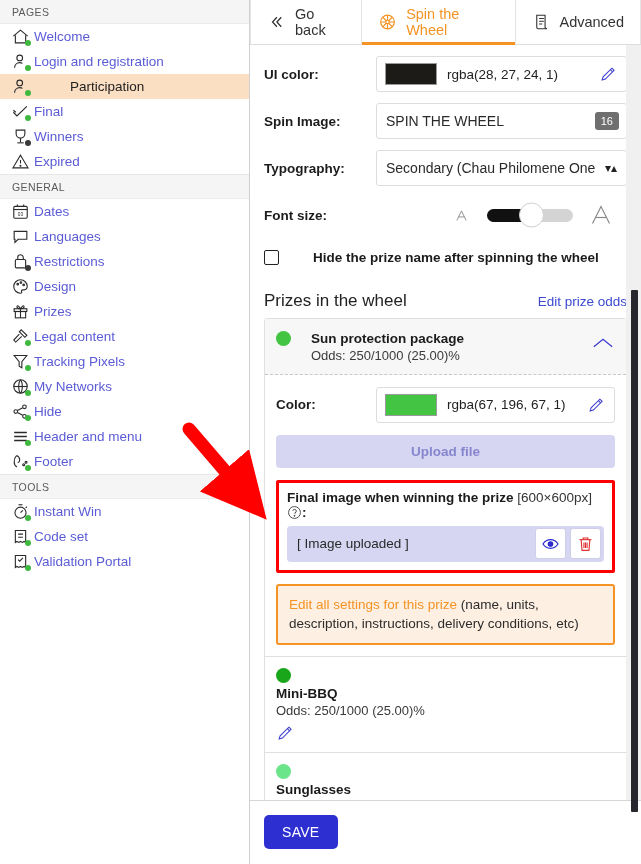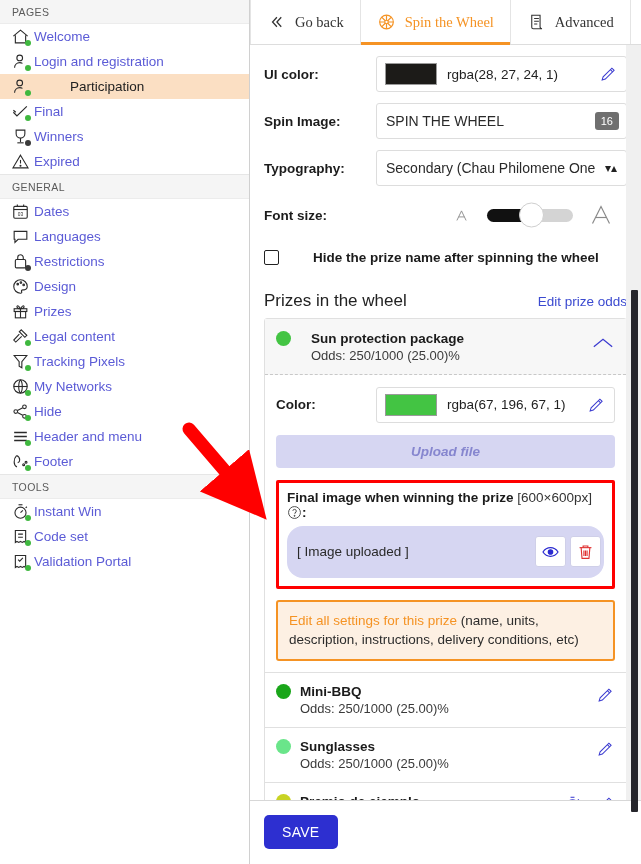--- a/index.html
+++ b/index.html
@@ -96,21 +96,20 @@
   .tab {
     display: flex;
     align-items: center;
     gap: 9px;
     padding: 0 16px;
     cursor: pointer;
     font-size: 14.5px;
     color: #333;
     position: relative;
     border-right: 1px solid #e4e4e4;
-    font-family: Liberation Serif, serif;
   }
   .tab:first-child { border-left: 1px solid #e4e4e4; }
   .tab.active { color: #f59324; }
   .tab.active::after {
     content: "";
     position: absolute;
     left: 0; right: 0; bottom: -1px;
     height: 3px;
     background: #f59324;
   }
@@ -281,26 +280,25 @@
     background: #d6d6f2;
     border-radius: 4px;
     height: 33px;
     display: flex;
     align-items: center;
     justify-content: center;
     color: #8686cf;
     font-weight: bold;
     font-size: 13.5px;
     cursor: pointer;
-    font-style: italic;
   }
   .uploaded-bar {
     background: #d6d6f2;
-    border-radius: 16px;
-    height: 52px;
+    border-radius: 4px;
+    height: 36px;
     display: flex;
     align-items: center;
     padding: 0 3px 0 10px;
     gap: 4px;
   }
   .uploaded-bar .txt { flex: 1 1 auto; font-size: 13.5px; color: #2a2a2a; }
   .icon-btn {
     width: 31px; height: 31px;
     background: #fff;
     border: 1px solid #cfcfe8;
@@ -325,24 +323,25 @@
     font-size: 13.5px;
     line-height: 1.42;
     color: #2c2c2c;
     cursor: pointer;
   }
   .orangebox .oact { color: #f59324; }
 
   .prize-row {
     display: flex;
     align-items: flex-start;
-    gap: 9px;
+    gap: 1px;
     padding: 9px 11px 9px 11px;
     border-top: 1px solid #e0e0e0;
     background:#fff;
+    flex-direction:column;
   }
   .prize-row .right-icons {
     display: flex; align-items: center; gap: 14px; margin-top: 3px;
   }
 
   .savebar {
     flex: 0 0 64px;
     border-top: 1px solid #d7d7d7;
     padding: 14px;
     background: #fff;

